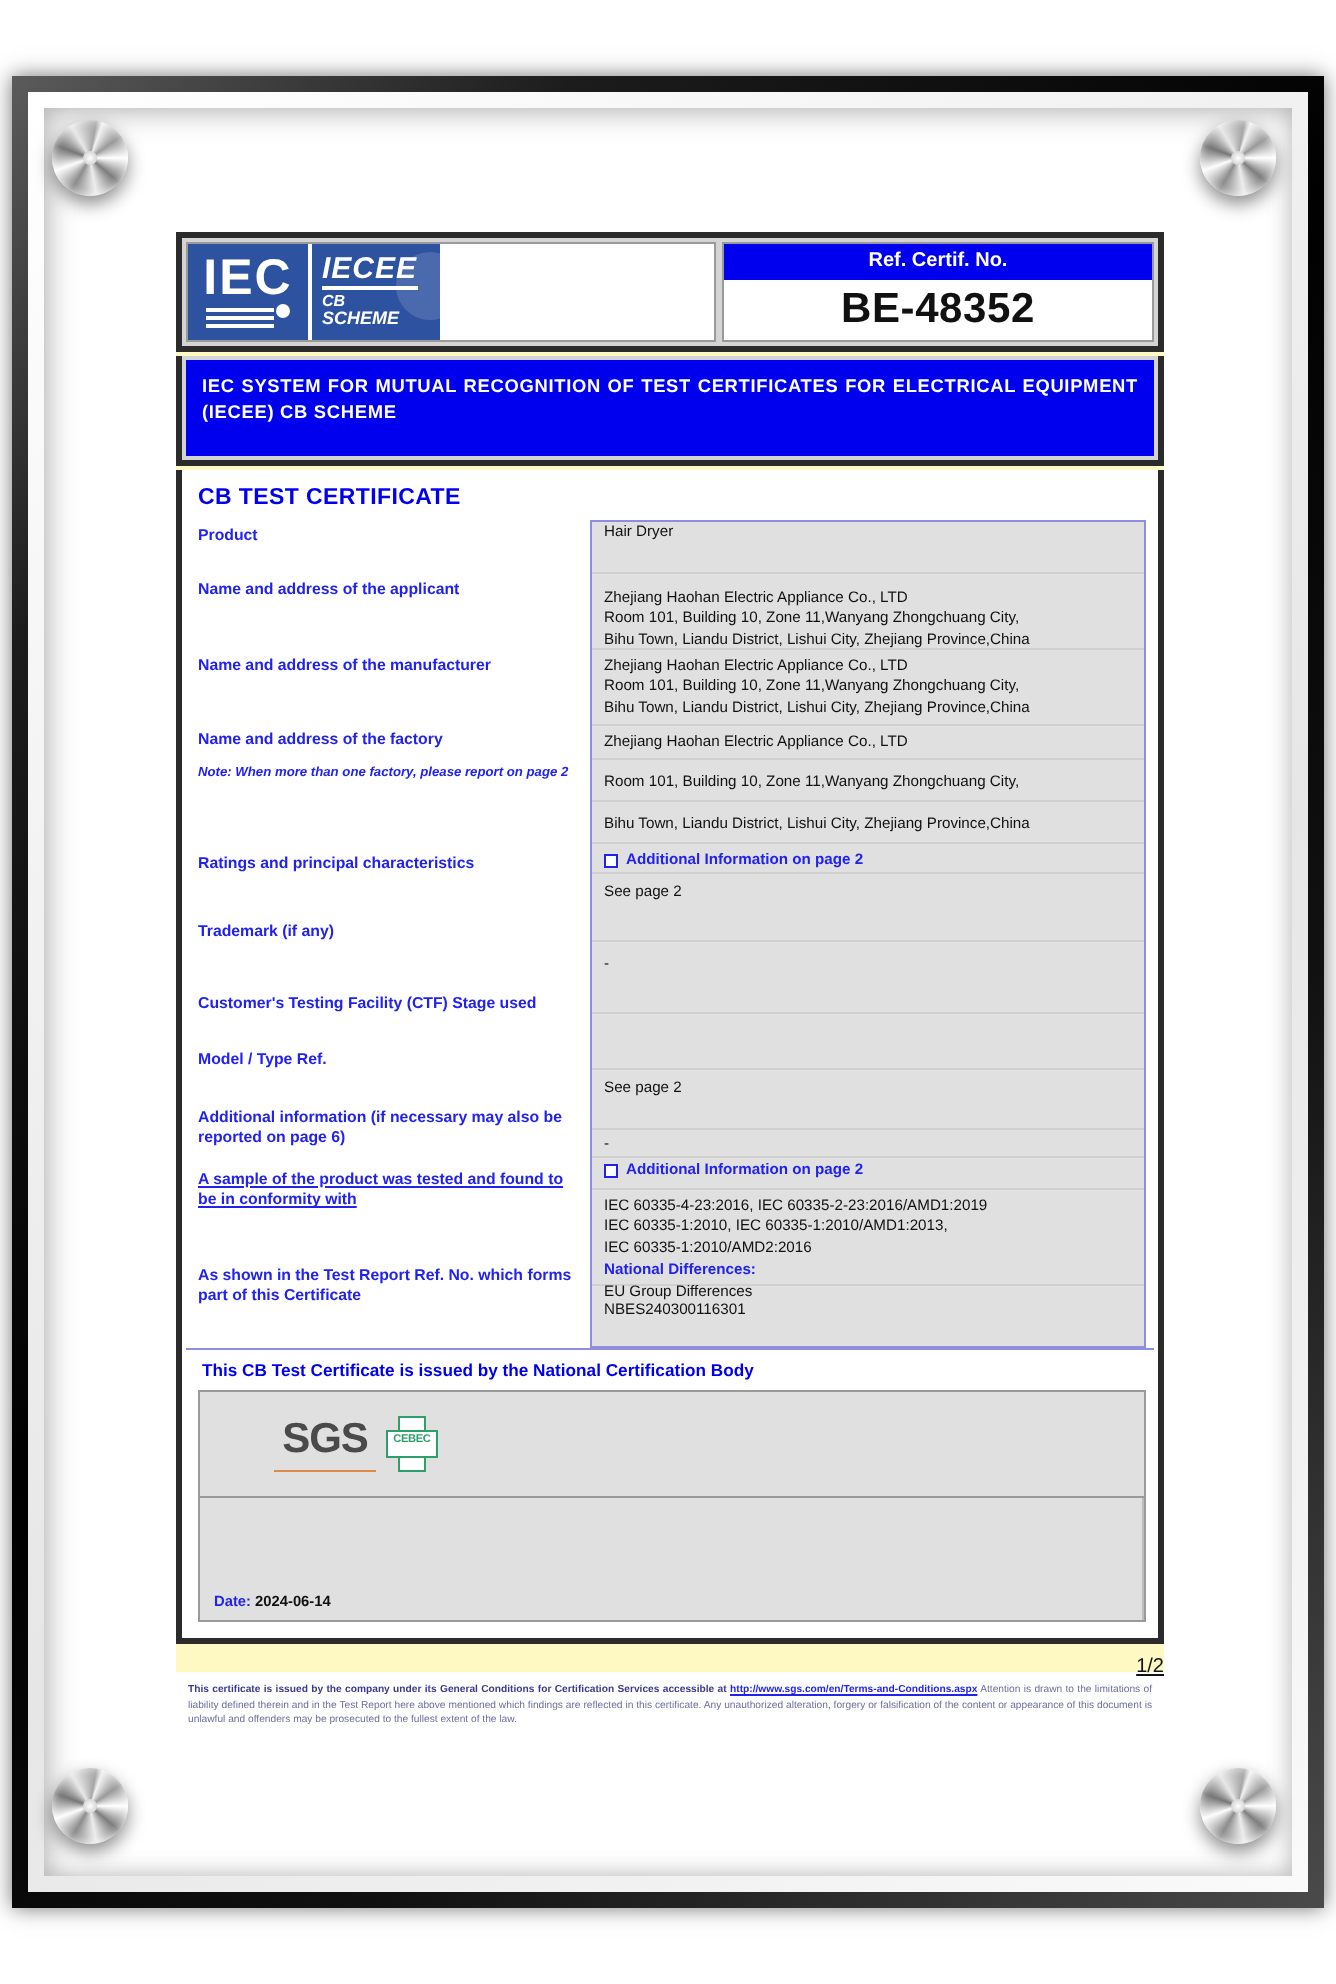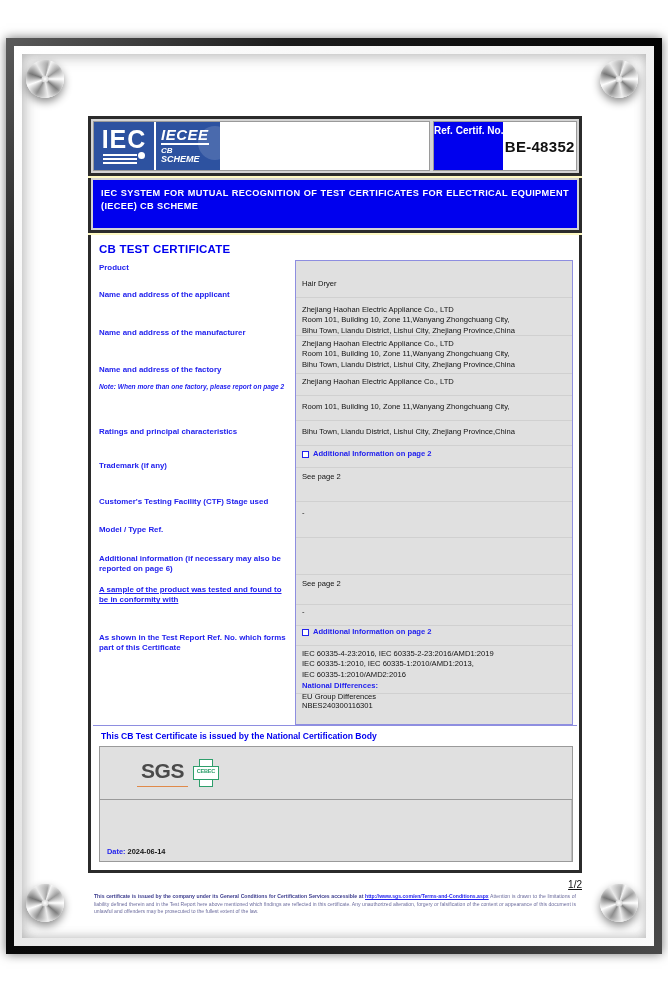--- a/index.html
+++ b/index.html
@@ -122,38 +122,38 @@
     font-size: 9px; font-weight: bold; font-style: italic; line-height: 1.05;
   }
   .iecee-logo .swoosh {
     position: absolute; right: -12px; top: 4px;
     width: 34px; height: 34px; border-radius: 50%;
     background: rgba(255,255,255,.14);
   }
   .logo-blank { flex: 1; background: #fff; }
 
   .ref-cell {
-    width: 144px;
+    width: 216px;
     margin-left: 3px;
     border: 1px solid #9a9a9a;
     background: #fff;
-    display: flex; flex-direction: row;
+    display: flex; flex-direction: column;
   }
   .ref-head {
     background: #0000ee;
     color: #fff;
     font-size: 10px;
     font-weight: bold;
     text-align: center;
     padding: 3px 0 4px 0;
   }
   .ref-val {
     flex: 1;
     display: flex; align-items: center; justify-content: center;
-    font-size: 15px; font-weight: bold; color: #111; letter-spacing: .3px;
+    font-size: 21px; font-weight: bold; color: #111; letter-spacing: .3px;
   }
 
   
   .banner-wrap {
     border: 3px solid #2b2b2b;
     border-top: none;
     background: #d4d4d4;
     padding: 2px;
     margin-top: 2px;
   }
@@ -209,21 +209,21 @@
     font-size: 6.6px;
     font-weight: bold;
     line-height: 1.3;
   }
   .lbl-note i { font-weight: bold; }
 
   .val {
     font-size: 7.6px;
     color: #111;
     line-height: 1.42;
-    padding: 18px 6px;
+    padding: 0 6px;
     border-bottom: 1px solid #d0d0d0;
   }
   .val:last-child { border-bottom: none; }
   .val .nd { color: #2222ee; font-weight: bold; }
 
   .chk {
     color: #2222ee;
     font-weight: bold;
     font-size: 7.6px;
     display: flex; align-items: center; gap: 4px;

